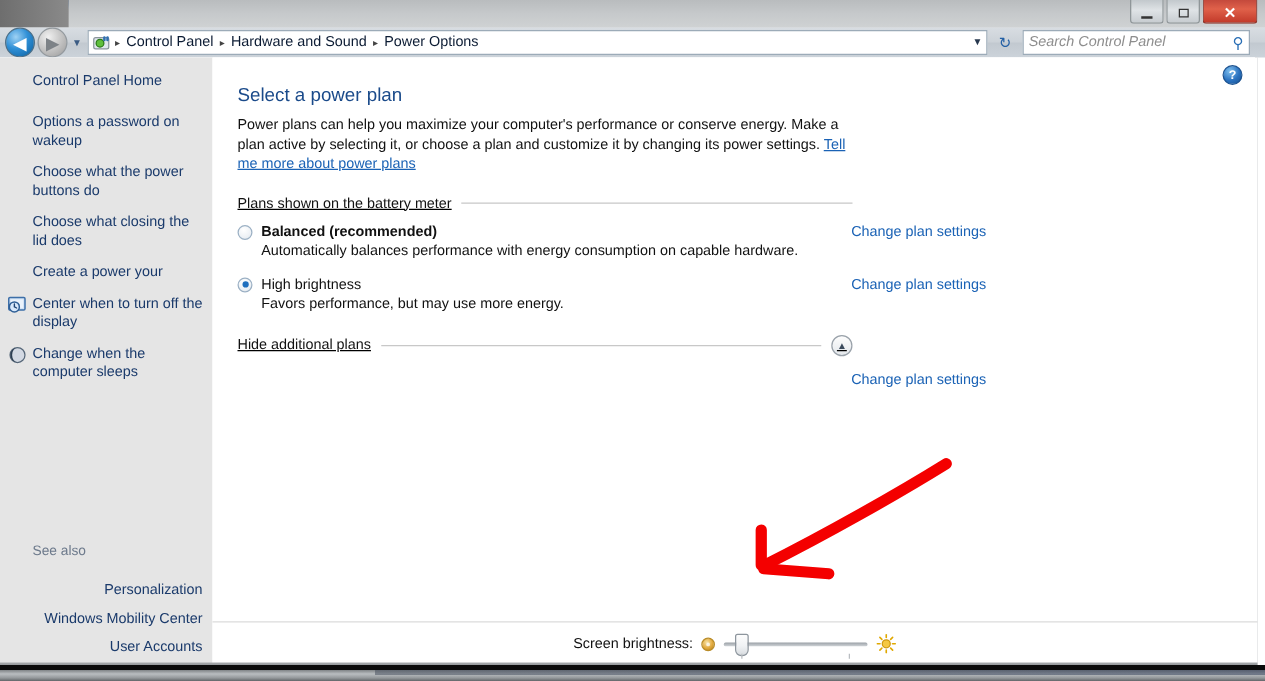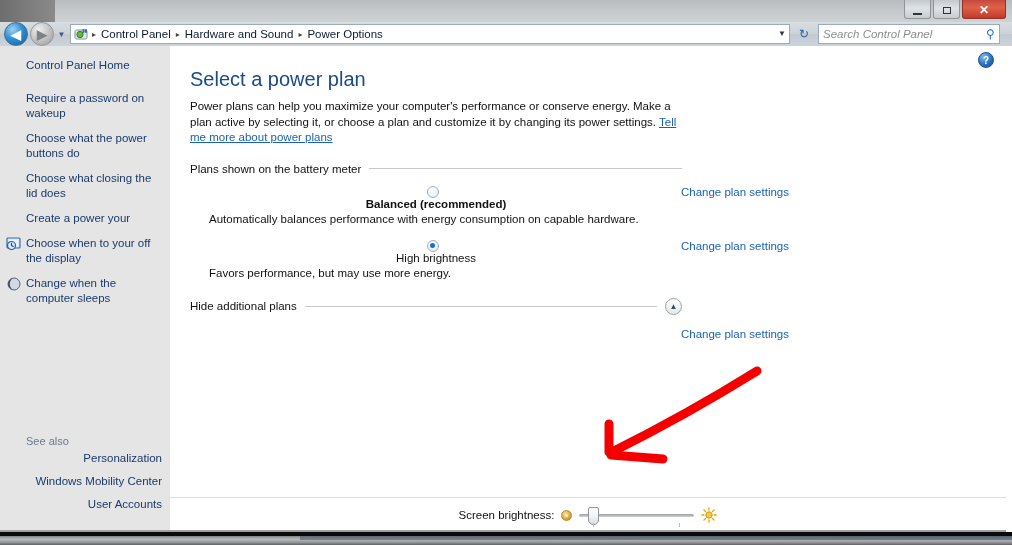--- a/index.html
+++ b/index.html
@@ -109,49 +109,49 @@
     background: #e5e5e5;
     padding-top: 12px;
   }
   .side-link {
     font-size: 11.5px; color: #1a3a6b; line-height: 15px;
     padding: 0 8px 0 26px; margin-bottom: 10px; cursor: pointer;
     position: relative;
   }
   .side-link.home { margin-bottom: 18px; }
   .side-icon { position: absolute; left: 6px; top: 0px; width: 16px; height: 16px; }
-  .seealso-head { font-size: 11px; color: #6d7a8c; padding-left: 26px; margin-bottom: 4px; }
+  .seealso-head { font-size: 11px; color: #6d7a8c; padding-left: 26px; margin-bottom: 18px; }
   .side-link.sa { margin-bottom: 8px; text-align: right; }
 
   .content { position: absolute; left: 170px; top: 0; width: 836px; height: 486px; background: #fff; }
   .helpbtn { position: absolute; right: 12px; top: 6px; width: 16px; height: 16px;
     border-radius: 50%;
     background: radial-gradient(circle at 35% 28%, #7fc0ef 0%, #2a72c0 55%, #17508f 100%);
     color: #fff; font-size: 10px; font-weight: bold; display:flex; align-items:center; justify-content:center;
     border: 1px solid #1d5390;
   }
   .inner { padding: 22px 0 0 20px; }
-  .h1 { font-size: 20px; color: #1a4a8a; font-weight: normal; margin-bottom: 8px; }
+  .h1 { font-size: 15px; color: #1a4a8a; font-weight: normal; margin-bottom: 8px; }
   .intro { font-size: 11.5px; color: #111; line-height: 15.5px; width: 492px; }
   .link { color: #1a62b5; text-decoration: underline; cursor: pointer; }
 
-  .group-head { display: flex; align-items: center; margin-top: 17px; width: 492px; }
+  .group-head { display: flex; align-items: center; margin-top: 17px; width: 492px; text-decoration: underline; }
   .group-title { font-size: 11.5px; color: #111; white-space: nowrap; padding-right: 8px; }
   .group-rule { flex: 1; height: 1px; background: #c8c8c8; }
   .chev {
     width: 17px; height: 17px; border-radius: 50%;
     border: 1px solid #9aa2aa;
     background: linear-gradient(to bottom, #fdfdfd, #e4e8ec);
     margin-left: 8px; flex: none;
     display: flex; align-items: center; justify-content: center;
     font-size: 8px; color: #3a4a5c; cursor: pointer;
   }
 
   .plan { margin-top: 11px; position: relative; width: 492px; }
-  .plan-row { display: flex; align-items: center; flex-direction: column; }
+  .plan-row { display: flex; align-items: center; }
   .radio {
     width: 12px; height: 12px; border-radius: 50%; flex: none;
     border: 1px solid #9bb0c4;
     background: radial-gradient(circle at 40% 30%, #ffffff 0%, #eef2f6 60%, #dfe6ed 100%);
     margin-right: 7px; position: relative;
   }
   .radio.on::after {
     content: ''; position: absolute; left: 2.5px; top: 2.5px;
     width: 5px; height: 5px; border-radius: 50%;
     background: #1f6fbe;
@@ -250,35 +250,35 @@
       <span class="search-ph">Search Control Panel</span>
       <span class="search-mag">⚲</span>
     </div>
   </div>
 
   <div class="body">
 
     <div class="sidebar">
       <div class="side-link home">Control Panel Home</div>
 
-      <div class="side-link">Require a password on wakeup</div>
+      <div class="side-link">Options a password on wakeup</div>
       <div class="side-link">Choose what the power buttons do</div>
       <div class="side-link">Choose what closing the lid does</div>
       <div class="side-link">Create a power your</div>
 
       <div class="side-link">
         <span class="side-icon">
           <svg width="16" height="16" viewBox="0 0 16 16">
             <rect x="1" y="2" width="13" height="10" rx="1" fill="#cfe0f5" stroke="#3d6fa8" stroke-width="1.2"></rect>
             <rect x="2.5" y="3.5" width="10" height="7" fill="#eaf2fb"></rect>
             <circle cx="5.5" cy="9.5" r="4" fill="#d8e8fb" stroke="#2f5f96" stroke-width="1.2"></circle>
             <path d="M5.5 7.2 L5.5 9.5 L7.3 10.4" stroke="#1d4373" stroke-width="1.1" fill="none" stroke-linecap="round"></path>
           </svg>
         </span>
-        <span>Choose when to your off the display</span>
+        <span>Center when to turn off the display</span>
       </div>
 
       <div class="side-link">
         <span class="side-icon">
           <svg width="16" height="16" viewBox="0 0 16 16">
             <circle cx="8" cy="8" r="6" fill="#e8eef6" stroke="#5a6b7d" stroke-width="1"></circle>
             <path d="M8 2 A6 6 0 0 0 8 14 A6 6 0 0 0 8 2 Z" fill="#1c2a3a" opacity="0.1"></path>
             <path d="M8 2.2 A5.8 5.8 0 0 0 8 13.8 A4.3 5.8 0 0 1 8 2.2 Z" fill="#2c3e52"></path>
           </svg>
         </span>

